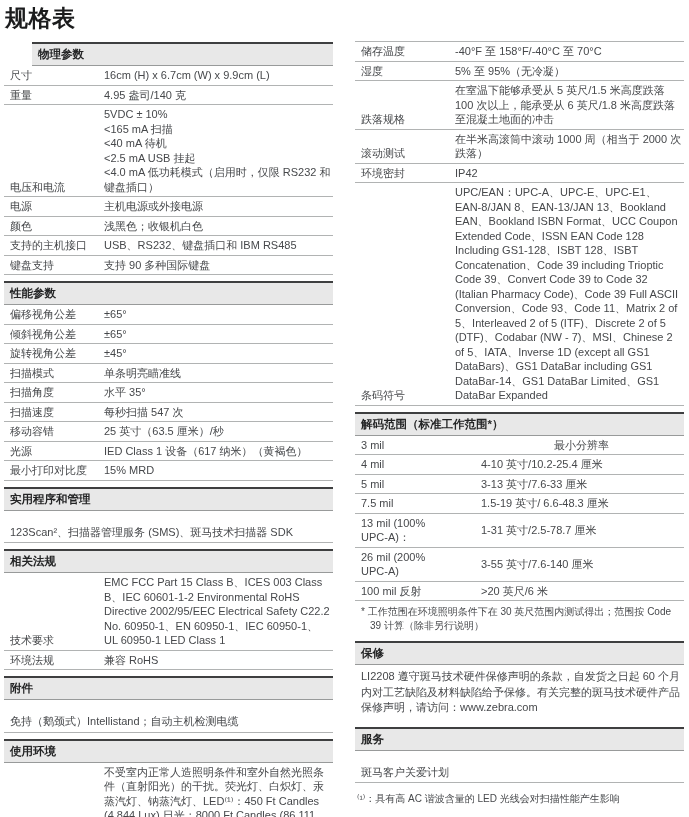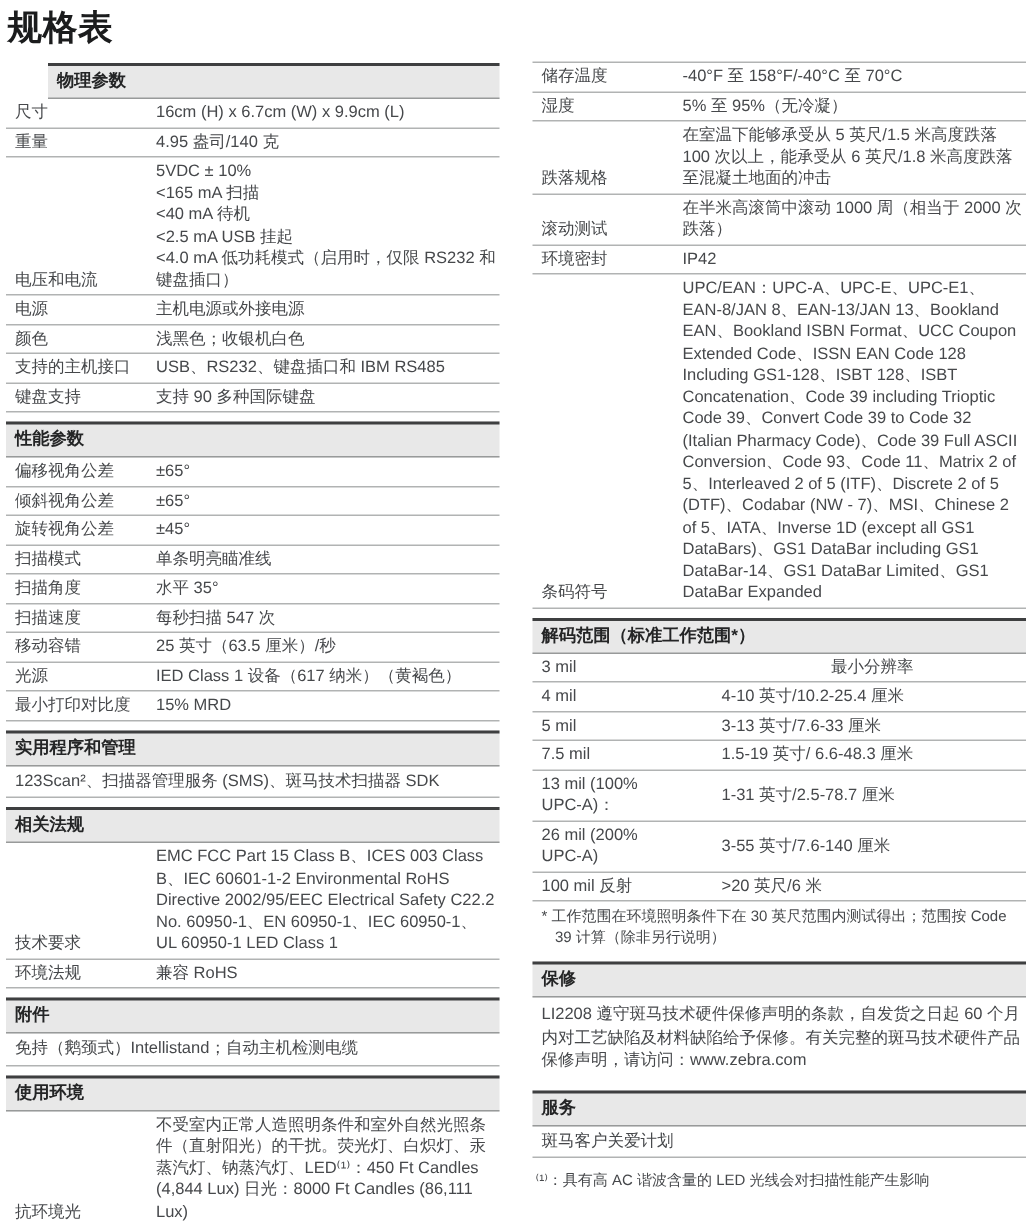--- a/index.html
+++ b/index.html
@@ -39,21 +39,21 @@
     font-size:11px;line-height:14.5px;
   }
   .lbl{
     flex:none;width:100px;
     box-sizing:border-box;padding-left:6px;padding-right:4px;
     white-space:pre-line;
   }
   .val{flex:1;min-width:0;white-space:pre-line;padding-right:2px;}
   .fullrow{
     border-bottom:1px solid #b1b3b3;
-    padding:3px 2px 3px 6px;
+    padding:14px 2px 3px 6px;
     font-size:11px;line-height:14.5px;
   }
   .para{
     padding:4px 2px 5px 6px;
     font-size:11px;line-height:15.5px;
   }
   .rowgroup-top{border-top:1px solid #b1b3b3;}
   .decode .row{align-items:center;gap:26px;}
   .val-center{text-align:center;}
   .fn-star{

